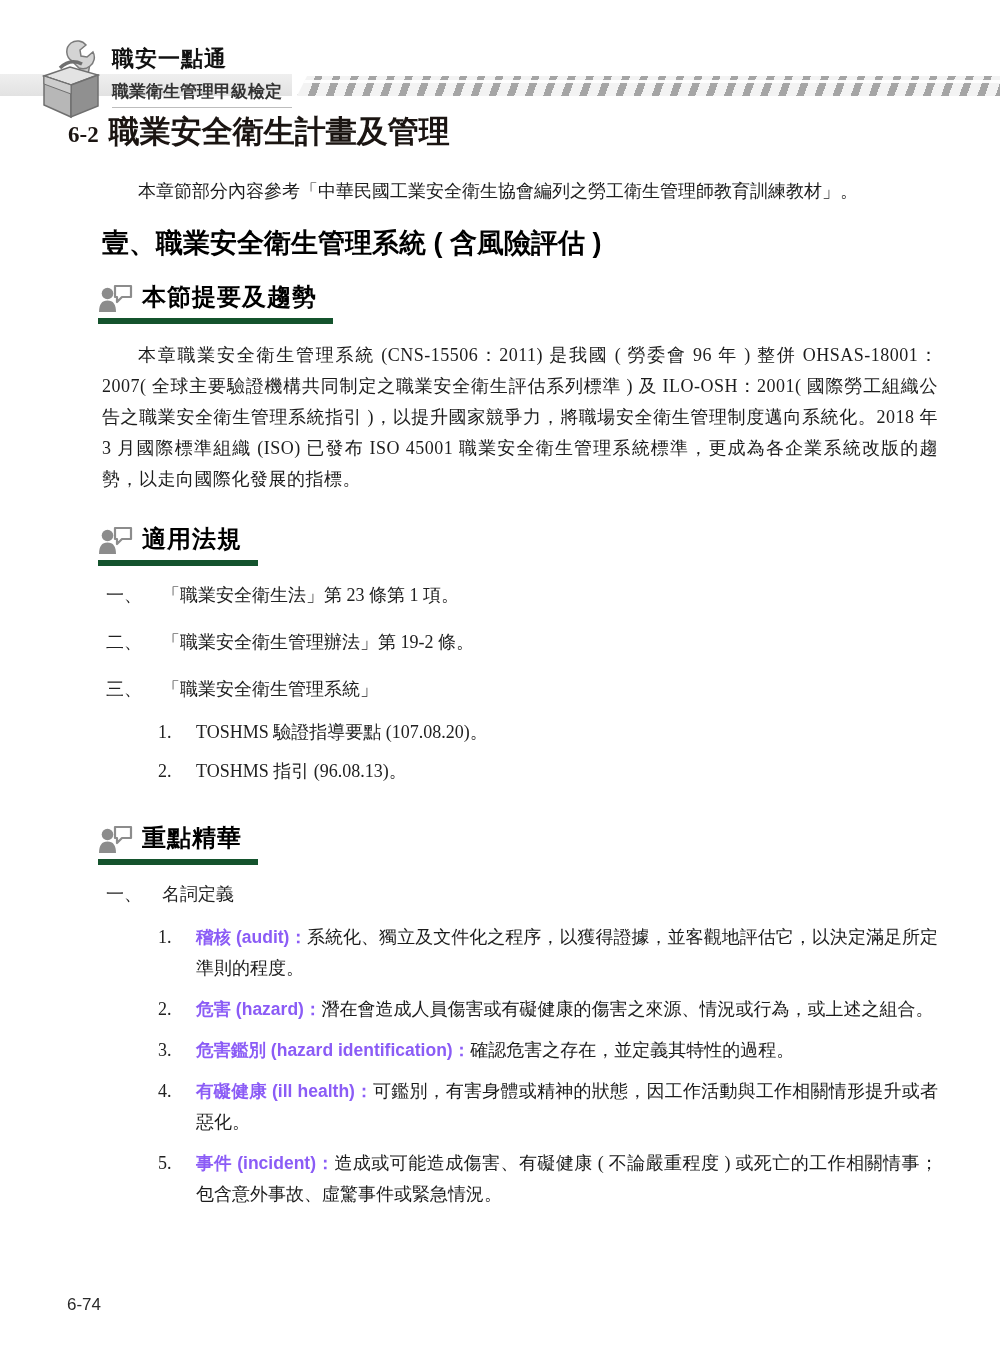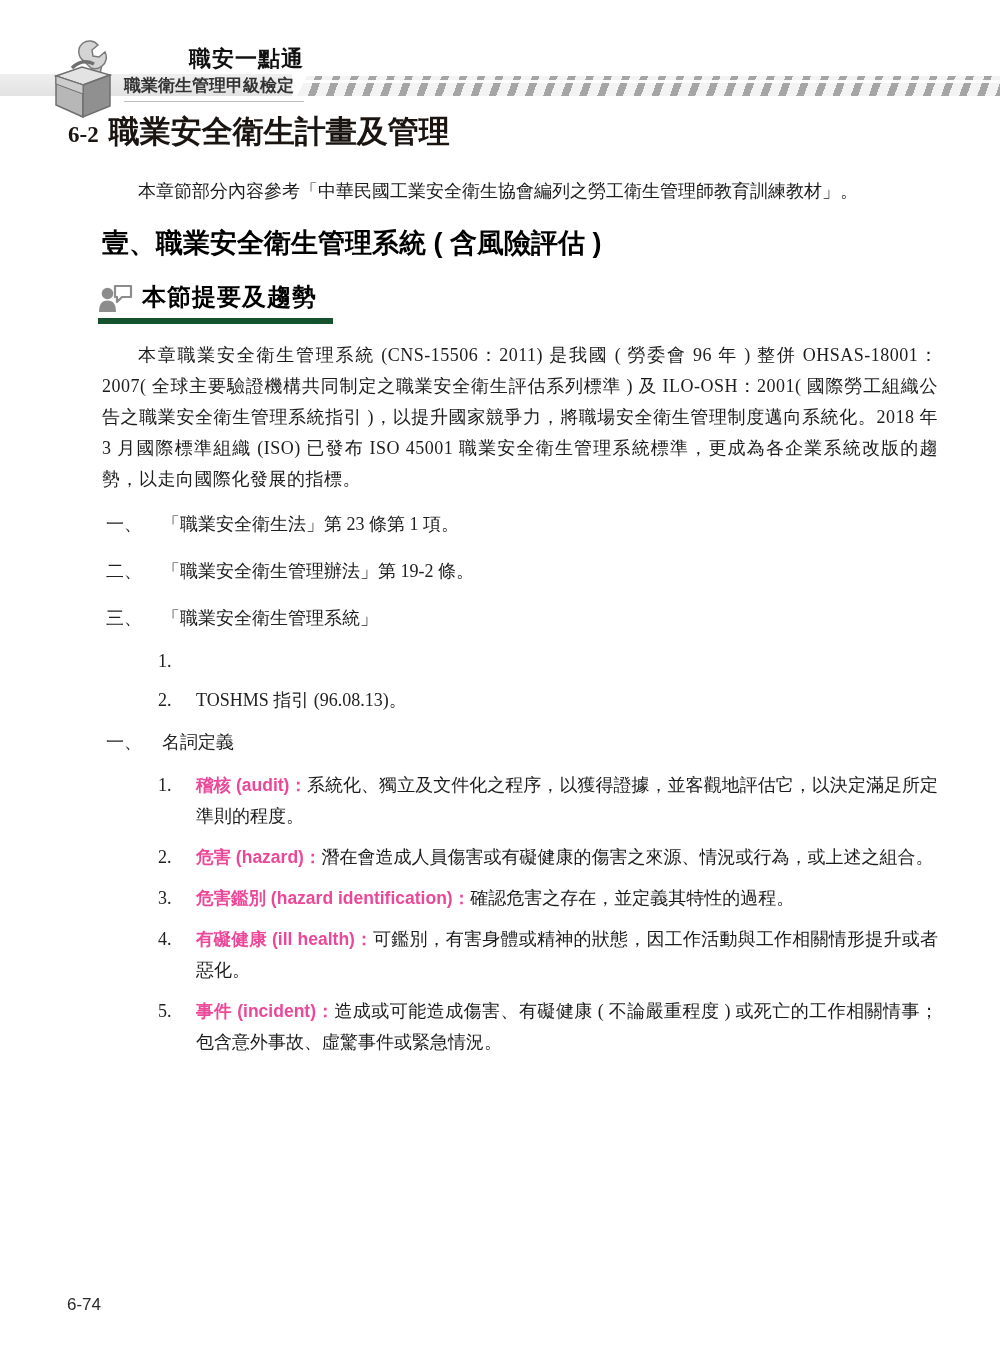--- a/index.html
+++ b/index.html
@@ -26,31 +26,30 @@
     position: absolute;
     left: 297px; right: 0; top: 76px;
     height: 20px;
     background:
       linear-gradient(to bottom, rgba(255,255,255,0) 0 4px, rgba(255,255,255,.95) 4px 7px, rgba(255,255,255,0) 7px),
       repeating-linear-gradient(110deg, #a5a5a5 0 7px, #f3f3f3 7px 17px);
     clip-path: polygon(10px 0, 100% 0, 100% 100%, 0 100%);
   }
   .logo {
     position: absolute;
-    left: 52px; top: 40px;
+    left: 40px; top: 40px;
     display: flex;
     align-items: flex-start;
-    text-align: right;
   }
   .logo-icon { width: 64px; height: 80px; margin-right: 8px; }
   .logo-text { padding-top: 4px; font-family: "Liberation Sans", "DejaVu Sans", sans-serif; }
   .logo-title { font-size: 22px; font-weight: 900; color: #111; letter-spacing: 1px; }
   .logo-sub {
     font-size: 17px; font-weight: 700; color: #333;
-    padding-bottom: 4px; padding-right: 10px;
+    margin-top: 6px; padding-bottom: 4px; padding-right: 10px;
     border-bottom: 1px solid #bdbdbd;
   }
 
   
   .doc { position: absolute; left: 0; top: 112px; width: 1000px; padding: 0 62px 0 68px; }
 
   .main-title {
     font-size: 31px; line-height: 40px; color: #1b1512;
     font-family: "Liberation Sans", "DejaVu Sans", sans-serif; font-weight: 900;
   }
@@ -99,21 +98,21 @@
   .reg-subnum { width: 38px; flex: none; }
 
   .hl-sub { display: flex; margin: 16px 0 0 38px; font-size: 18px; line-height: 26px; }
 
   .def-list { margin: 15px 0 0 90px; }
   .def-item { display: flex; margin-bottom: 10px; }
   .def-num { width: 38px; flex: none; font-size: 18px; line-height: 31px; }
   .def-body { font-size: 18px; line-height: 31px; text-align: justify; color: #1c1c1c; }
   .def-term {
     font-family: "Liberation Sans", "DejaVu Sans", sans-serif;
-    font-weight: 700; color: #ec4899; font-size: 17.5px;
+    font-weight: 700; color: #8b5cf6; font-size: 17.5px;
   }
 
   .page-num {
     position: absolute; left: 67px; top: 1295px;
     font-family: "Liberation Sans", "DejaVu Sans", sans-serif;
     font-size: 17px; color: #2a2a2a;
   }
 </style>
 </head>
 <body>
@@ -156,45 +155,66 @@
         <svg class="bubble-icon" viewBox="0 0 36 29">
           <path d="M17 3 h16 v11 h-9 l-5 5 v-5 h-2 z" fill="#ffffff" stroke="#8c8c8c" stroke-width="2.2" stroke-linejoin="round"></path>
           <circle cx="9.5" cy="10.5" r="5.8" fill="#8c8c8c"></circle>
           <path d="M1 29 q0 -11.5 8.5 -11.5 q8.5 0 8.5 11.5 z" fill="#8c8c8c"></path>
         </svg>
         <span class="subhead-label">本節提要及趨勢</span>
       </div>
     </div>
     <p class="body-para">本章職業安全衛生管理系統 (CNS-15506：2011) 是我國 ( 勞委會 96 年 ) 整併 OHSAS-18001：2007( 全球主要驗證機構共同制定之職業安全衛生評估系列標準 ) 及 ILO-OSH：2001( 國際勞工組織公告之職業安全衛生管理系統指引 )，以提升國家競爭力，將職場安全衛生管理制度邁向系統化。2018 年 3 月國際標準組織 (ISO) 已發布 ISO 45001 職業安全衛生管理系統標準，更成為各企業系統改版的趨勢，以走向國際化發展的指標。</p>
 
+    <div style="margin-top:8px;">
+      <div class="subhead">
+        <svg class="bubble-icon" viewBox="0 0 36 29">
+          <path d="M17 3 h16 v11 h-9 l-5 5 v-5 h-2 z" fill="#ffffff" stroke="#8c8c8c" stroke-width="2.2" stroke-linejoin="round"></path>
+          <circle cx="9.5" cy="10.5" r="5.8" fill="#8c8c8c"></circle>
+          <path d="M1 29 q0 -11.5 8.5 -11.5 q8.5 0 8.5 11.5 z" fill="#8c8c8c"></path>
+        </svg>
+        <span class="subhead-label">適用法規</span>
+      </div>
+    </div>
 
     <div class="reg-list">
       <div class="reg-item">
         <span class="reg-marker">一、</span>
         <span>「職業安全衛生法」第 23 條第 1 項。</span>
       </div>
       <div class="reg-item">
         <span class="reg-marker">二、</span>
         <span>「職業安全衛生管理辦法」第 19-2 條。</span>
       </div>
       <div class="reg-item" style="margin-bottom:4px;">
         <span class="reg-marker">三、</span>
         <span>「職業安全衛生管理系統」</span>
       </div>
     </div>
     <div class="reg-sublist">
       <div class="reg-subitem">
         <span class="reg-subnum">1.</span>
+        <span>TOSHMS 驗證指導要點 (107.08.20)。</span>
       </div>
       <div class="reg-subitem">
         <span class="reg-subnum">2.</span>
         <span>TOSHMS 指引 (96.08.13)。</span>
       </div>
     </div>
 
+    <div style="margin-top:18px;">
+      <div class="subhead">
+        <svg class="bubble-icon" viewBox="0 0 36 29">
+          <path d="M17 3 h16 v11 h-9 l-5 5 v-5 h-2 z" fill="#ffffff" stroke="#8c8c8c" stroke-width="2.2" stroke-linejoin="round"></path>
+          <circle cx="9.5" cy="10.5" r="5.8" fill="#8c8c8c"></circle>
+          <path d="M1 29 q0 -11.5 8.5 -11.5 q8.5 0 8.5 11.5 z" fill="#8c8c8c"></path>
+        </svg>
+        <span class="subhead-label">重點精華</span>
+      </div>
+    </div>
 
     <div class="hl-sub">
       <span class="reg-marker">一、</span>
       <span>名詞定義</span>
     </div>
 
     <div class="def-list">
       <div class="def-item">
         <span class="def-num">1.</span>
         <p class="def-body"><span class="def-term">稽核 (audit)：</span><span>系統化、獨立及文件化之程序，以獲得證據，並客觀地評估它，以決定滿足所定準則的程度。</span></p>

